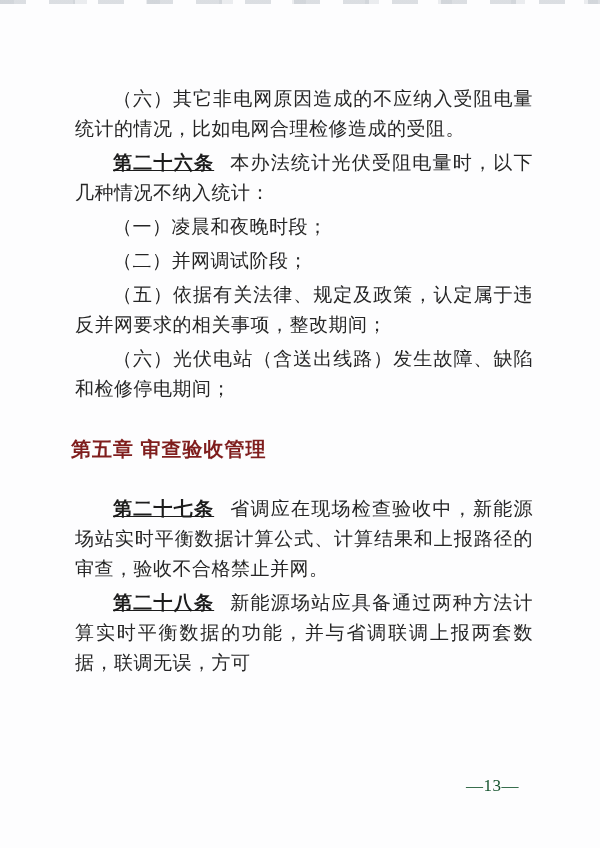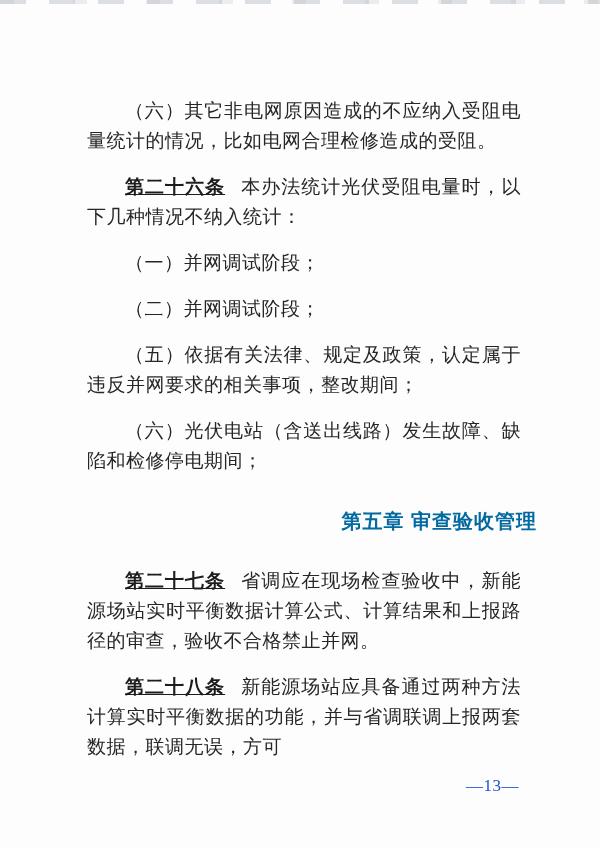--- a/index.html
+++ b/index.html
@@ -33,58 +33,58 @@
     position: absolute;
     left: 71px;
     top: 80px;
     width: 466px;
     font-size: 19px;
     line-height: 30px;
     text-align: justify;
     letter-spacing: 0.5px;
   }
   .para {
-    margin: 16px;
+    margin: 4px;
     text-indent: 2em;
   }
   .article-lead {
     font-weight: bold;
     color: #1c1c1c;
     margin-right: 0.85em;
     text-decoration: underline;
   }
   .chapter-heading {
     margin: 30px 0;
     line-height: 30px;
-    text-align: right;
+    text-align: left;
     text-indent: 0;
     font-family: "Liberation Sans", "DejaVu Sans", sans-serif;
     font-weight: bold;
     font-size: 20px;
     letter-spacing: 1px;
-    color: #0369a1;
+    color: #7f1d1d;
   }
   .page-number {
     position: absolute;
     top: 776px;
     right: 81px;
     font-size: 17px;
     letter-spacing: 0.5px;
-    color: #1d4ed8;
+    color: #14532d;
   }
 </style>
 </head>
 <body>
 
 <div class="page">
   <div class="artifact-strip"></div>
   <div class="doc">
       <p class="para"><span>（六）其它非电网原因造成的不应纳入受阻电量统计的情况，比如电网合理检修造成的受阻。</span></p>
       <p class="para"><span class="article-lead">第二十六条</span><span>本办法统计光伏受阻电量时，以下几种情况不纳入统计：</span></p>
-      <p class="para"><span>（一）并网调试阶段；</span></p>
+      <p class="para"><span>（一）凌晨和夜晚时段；</span></p>
       <p class="para"><span>（二）并网调试阶段；</span></p>
       <p class="para"><span>（五）依据有关法律、规定及政策，认定属于违反并网要求的相关事项，整改期间；</span></p>
       <p class="para"><span>（六）光伏电站（含送出线路）发生故障、缺陷和检修停电期间；</span></p>
       <div class="chapter-heading">第五章 审查验收管理</div>
       <p class="para"><span class="article-lead">第二十七条</span><span>省调应在现场检查验收中，新能源场站实时平衡数据计算公式、计算结果和上报路径的审查，验收不合格禁止并网。</span></p>
       <p class="para"><span class="article-lead">第二十八条</span><span>新能源场站应具备通过两种方法计算实时平衡数据的功能，并与省调联调上报两套数据，联调无误，方可</span></p>
     </div>
   <div class="page-number">—13—</div>
 </div>
 

